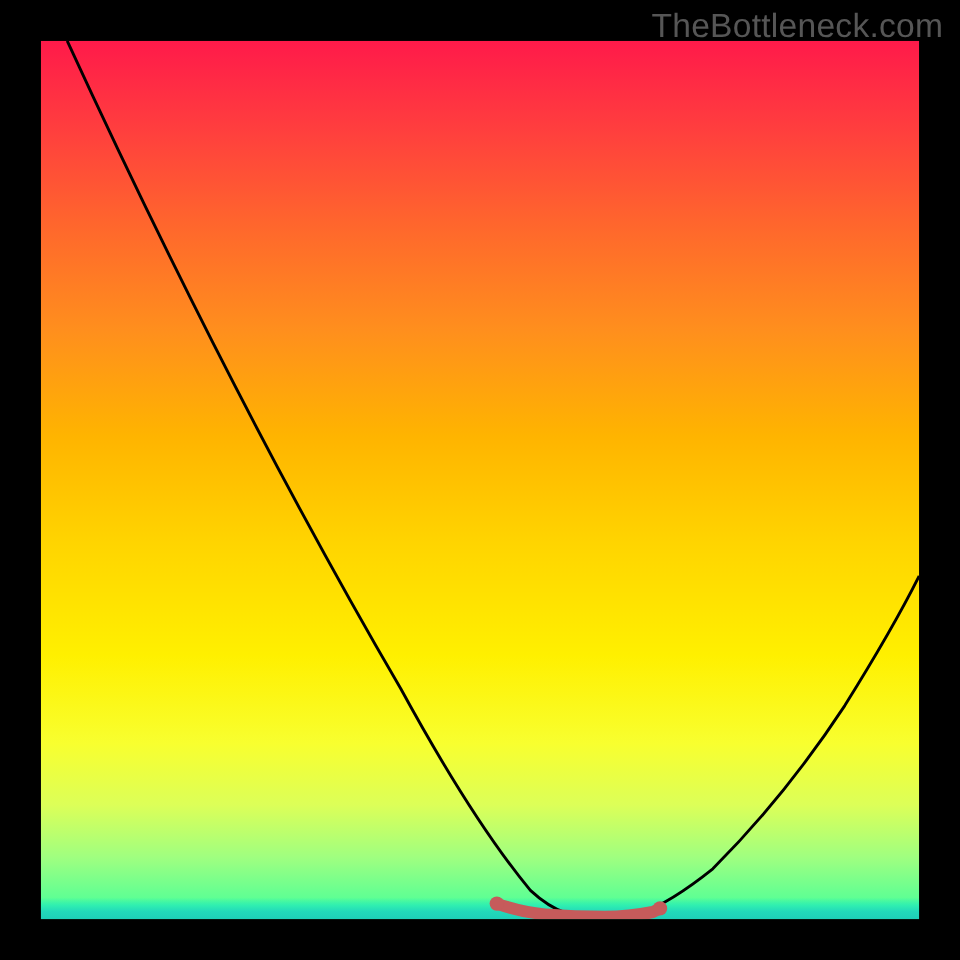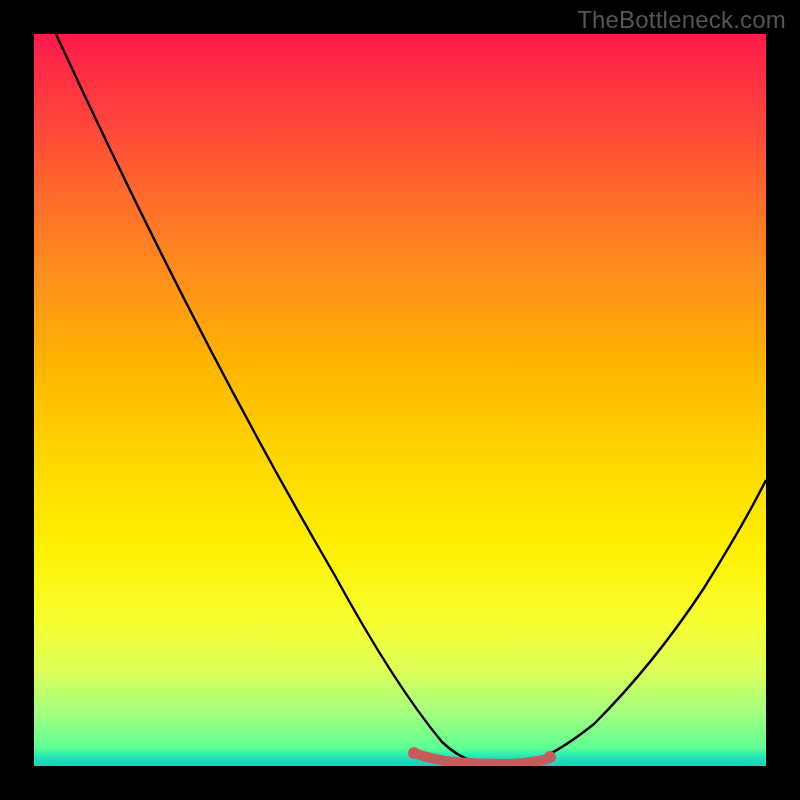--- a/index.html
+++ b/index.html
@@ -14,21 +14,21 @@
     position: relative;
     width: 800px;
     height: 800px;
     background: #000;
   }
   .watermark {
     position: absolute;
     top: 6px;
     right: 14px;
     font-family: Arial, Helvetica, sans-serif;
-    font-size: 24px;
+    font-size: 28px;
     font-weight: 500;
     color: #565656;
     letter-spacing: 0.2px;
     z-index: 10;
   }
   .plot {
     position: absolute;
     left: 34px;
     top: 34px;
     width: 732px;

